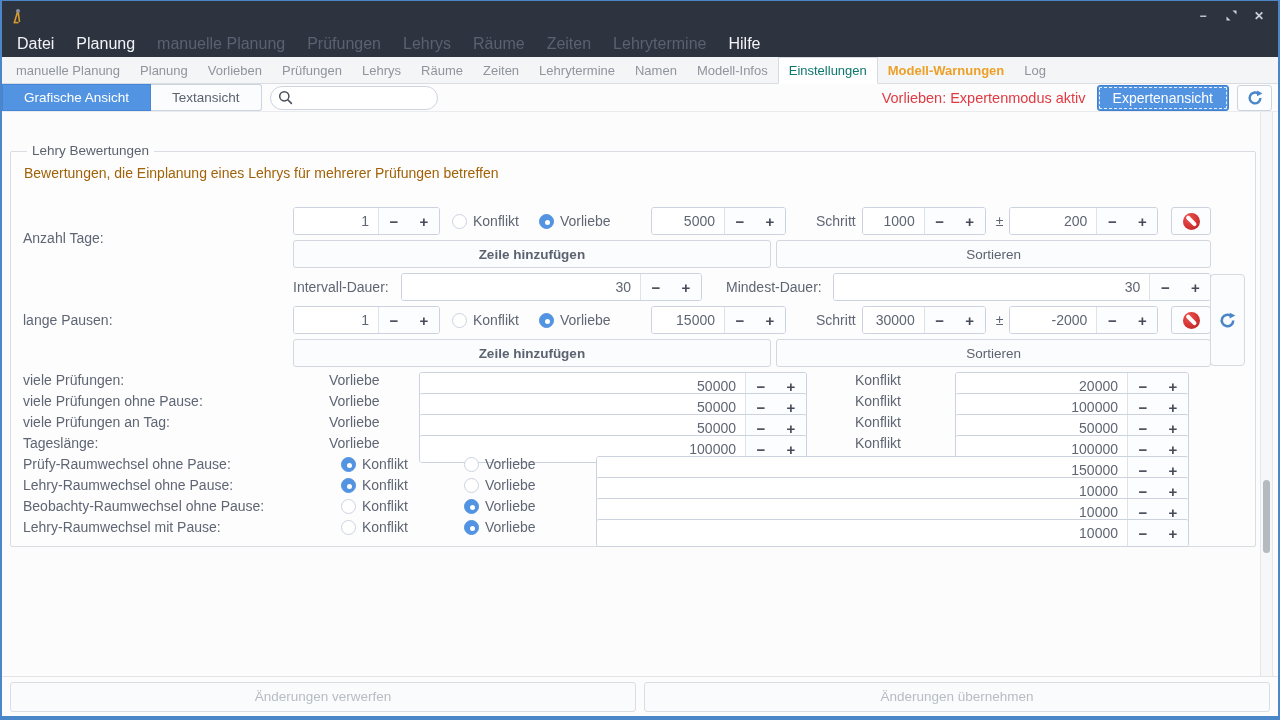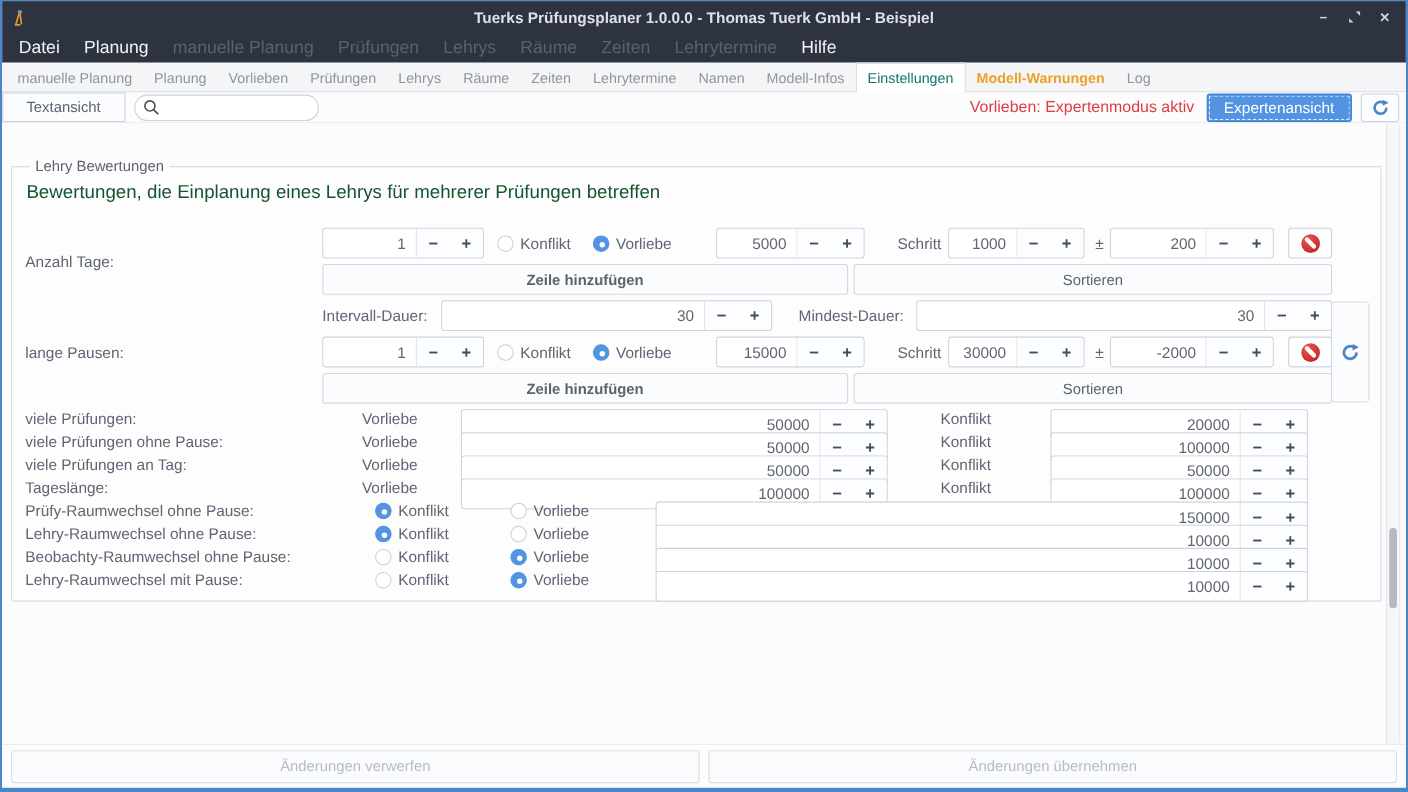--- a/index.html
+++ b/index.html
@@ -43,21 +43,21 @@
   .expert-btn{height:26px;padding:0 15px;background:#5294e2;border:1px solid #3d7fce;border-radius:3px;color:#fff;
     font-size:14px;font-family:inherit;outline:1px dashed rgba(255,255,255,.85);outline-offset:-3px;}
   .refresh-btn{width:35px;height:26px;margin:0 6px 0 8px;border:1px solid #ccd4e0;border-radius:3px;background:#fcfdfe;
     display:flex;align-items:center;justify-content:center;padding:0;}
 
   
   .content{flex:1;position:relative;background:#fcfcfd;}
   .groupbox{position:relative;margin:39px 22px 0 8px;border:1px solid #d9dce1;border-radius:2px;
     padding:13px 66px 11px 12px;background:#fdfdfe;}
   .group-title{position:absolute;top:-9px;left:16px;background:#fdfdfe;padding:0 5px;color:#5b626e;font-size:13.5px;}
-  .group-desc{color:#14532d;font-size:17px;height:18px;margin-left:1px;}
+  .group-desc{color:#a16207;font-size:14px;height:18px;margin-left:1px;}
 
   .block{display:flex;}
   .block-label,.col-label{width:270px;flex:0 0 270px;color:#5f6673;font-size:14px;}
   .block-label{display:flex;align-items:center;}
   .block-rows{flex:1;display:flex;flex-direction:column;gap:5px;}
   .hrow{display:flex;align-items:center;height:28px;}
   .mt24{margin-top:24px;} .mt5{margin-top:5px;}
 
   .inline-label{color:#5f6673;font-size:14px;white-space:nowrap;}.ml8{margin-left:8px;}.ml10{margin-left:10px;}.ml12{margin-left:12px;}
   .ml13{margin-left:13px;}.ml16{margin-left:16px;}.ml20{margin-left:20px;}.ml24{margin-left:24px;}
@@ -117,21 +117,20 @@
 <div class="window">
 
   <div class="titlebar">
     <span class="app-icon">
       <svg width="15" height="16" viewBox="0 0 15 16">
         <path d="M4.5 14 L8 2.5 L9.5 14" fill="none" stroke="#d79b2a" stroke-width="1.6"></path>
         <circle cx="8" cy="3" r="2" fill="#8a8f98"></circle>
         <path d="M3.5 14.6 h5" stroke="#d79b2a" stroke-width="1.6"></path>
       </svg>
     </span>
-    <div class="win-title">Tuerks Prüfungsplaner 1.0.0.0 - Thomas Tuerk GmbH - Beispiel</div>
     <div class="win-controls">
       <span class="win-btn">−</span>
       <span class="win-btn">
         <svg width="11" height="11" viewBox="0 0 11 11">
           <path d="M6.5 0.5 H10.5 V4.5 Z" fill="#ccd2da"></path>
           <path d="M4.5 10.5 H0.5 V6.5 Z" fill="#ccd2da"></path>
         </svg>
       </span>
       <span class="win-btn">✕</span>
     </div>
@@ -160,20 +159,21 @@
     <span class="tab">Lehrytermine</span>
     <span class="tab">Namen</span>
     <span class="tab">Modell-Infos</span>
     <span class="tab active">Einstellungen</span>
     <span class="tab warning">Modell-Warnungen</span>
     <span class="tab">Log</span>
   </div>
 
   <div class="toolbar">
     <div class="seg">
+      <button class="seg-btn active">Grafische Ansicht</button>
       <button class="seg-btn">Textansicht</button>
     </div>
     <div class="search">
       <span style="display:flex;">
         <svg width="15" height="15" viewBox="0 0 15 15">
           <circle cx="6.3" cy="6.3" r="4.6" fill="none" stroke="#4a4f58" stroke-width="1.5"></circle>
           <line x1="9.8" y1="9.8" x2="13.4" y2="13.4" stroke="#4a4f58" stroke-width="1.6" stroke-linecap="round"></line>
         </svg>
       </span>
     </div>

